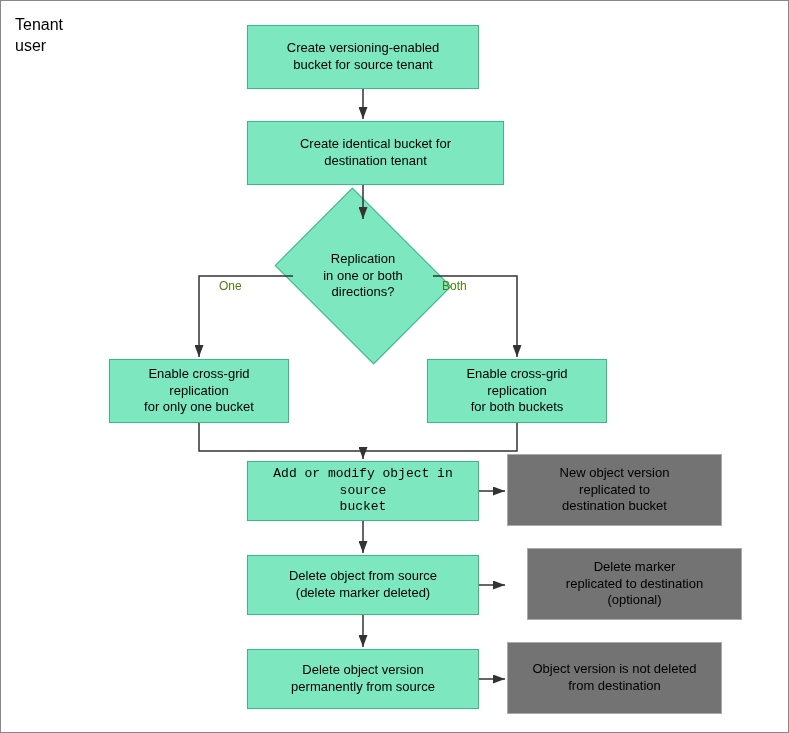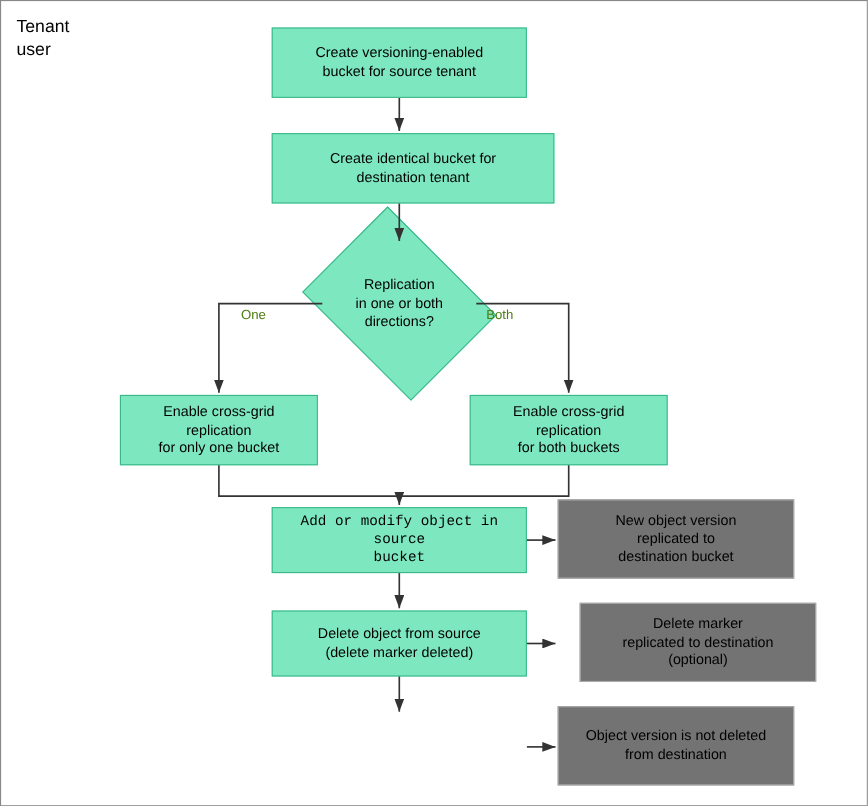--- a/index.html
+++ b/index.html
@@ -154,20 +154,24 @@
     <span style="white-space:pre-line;">Delete object from source
 (delete marker deleted)</span>
   </div>
 
   <div class="side-box" style="left:506px; top:547px; width:215px; height:72px;margin-left:20px;">
     <span style="white-space:pre-line;">Delete marker
 replicated to destination
 (optional)</span>
   </div>
 
+  <div class="flow-box" style="left:246px; top:648px; width:232px; height:60px;">
+    <span style="white-space:pre-line;">Delete object version
+permanently from source</span>
+  </div>
 
   <div class="side-box" style="left:506px; top:641px; width:215px; height:72px;">
     <span style="white-space:pre-line;">Object version is not deleted
 from destination</span>
   </div>
 
   <svg class="arrows-svg">
     <defs>
       <marker id="arrowhead" markerWidth="8" markerHeight="6" refX="8" refY="3" orient="auto">
         <polygon points="0 0, 8 3, 0 6" fill="#333"></polygon>

